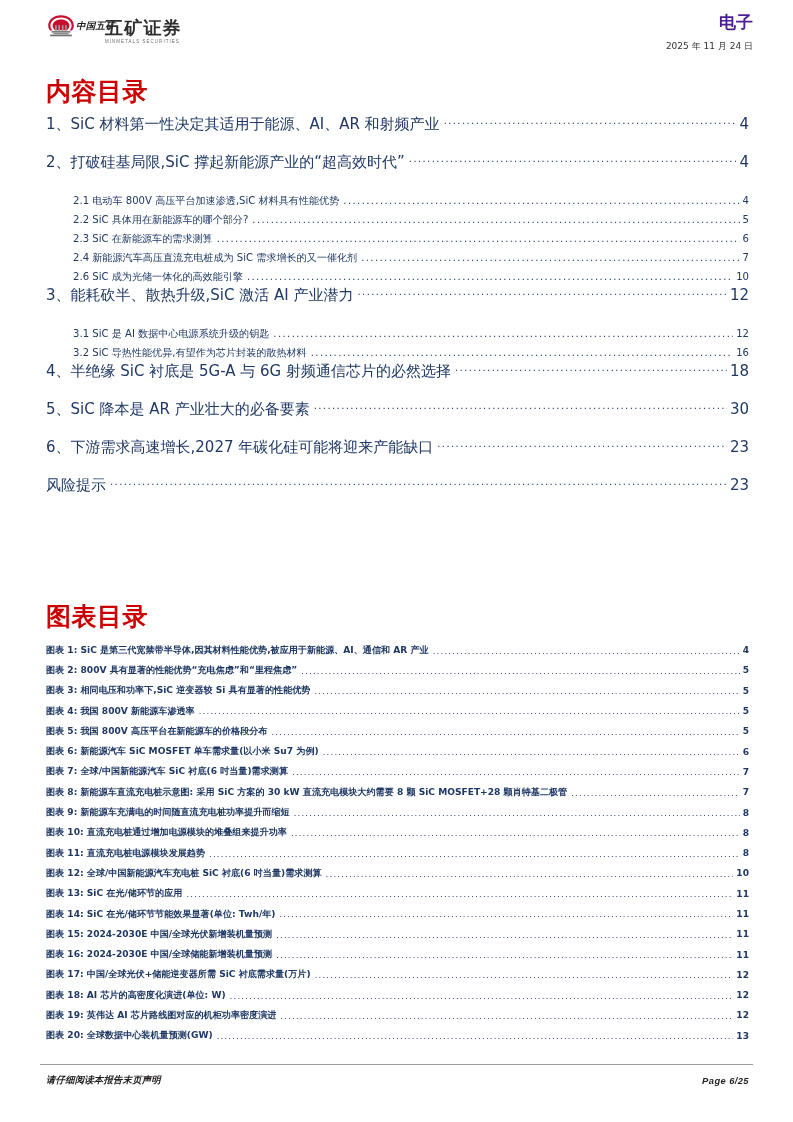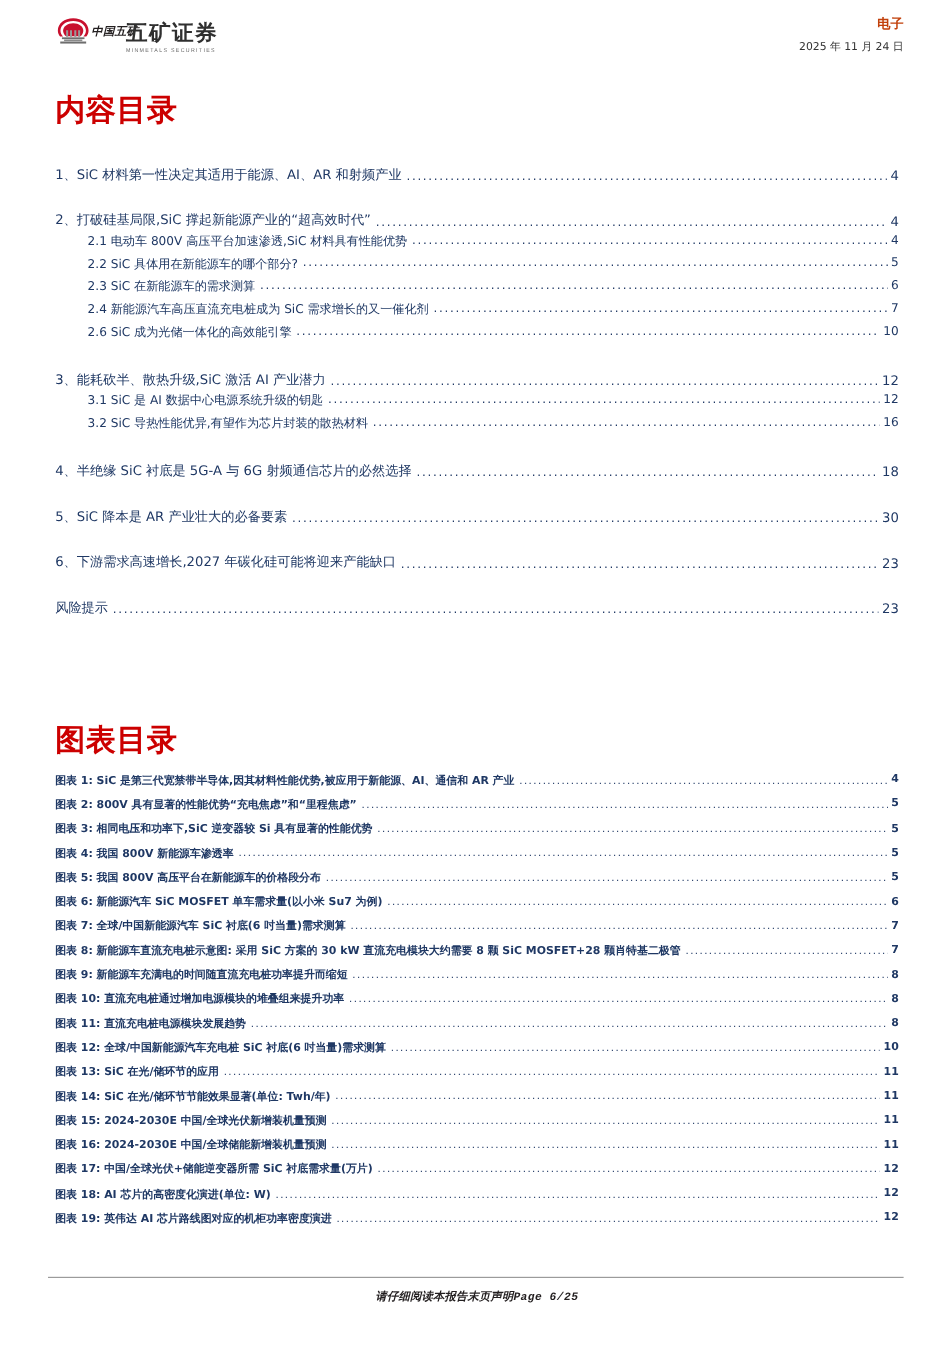--- a/index.html
+++ b/index.html
@@ -76,23 +76,23 @@
     transform: scaleY(1.05);
     transform-origin: left top;
   }
 
   .header-right {
     position: absolute;
     right: 0; top: 0;
     text-align: right;
   }
   .sector {
-    font-size: 11px;
-    font-weight: bold;
-    color: #c2410c;
+    font-size: 17px;
+    font-weight: bold;
+    color: #4c1d95;
     font-family: Liberation Sans, sans-serif;
     line-height: 1.1;
   }
   .report-date {
     font-size: 9px;
     color: #333333;
     margin-top: 7px;
     font-family: "DejaVu Sans", sans-serif;
   }
 
@@ -117,24 +117,24 @@
     width: 703px;
   }
   .toc-row {
     display: flex;
     align-items: baseline;
     width: 100%;
     color: #1f3864;
     white-space: nowrap;
   }
   .toc-lvl1 {
-    font-size: 11px;
+    font-size: 15px;
     margin-bottom: 0px;
     height: 38px;
-    align-items: flex-end;
+    align-items: flex-start;
     font-family: "DejaVu Sans", sans-serif;
   }
   .toc-lvl2 {
     font-size: 10.1px;
     height: 19px;
     padding-left: 27px;
     align-items: center;
     font-family: "DejaVu Sans", sans-serif;
   }
   .toc-label { flex: 0 0 auto; padding-right: 4px; }
@@ -188,25 +188,25 @@
     left: 40px; right: 40px;
     top: 1064px;
     height: 1px;
     background: #9b9b9b;
   }
   .footer {
     position: absolute;
     left: 46px; right: 44px;
     top: 1074px;
     display: flex;
-    justify-content: center;
+    justify-content: space-between;
     align-items: center;
     font-size: 9.4px;
     color: #231f20;
-    font-family: Liberation Mono, monospace;
+    font-family: Liberation Sans, sans-serif;
   }
   .footer-note {
     font-style: italic;
     font-weight: bold;
     letter-spacing: 0.2px;
   }
   .footer-page {
     font-style: italic;
     font-weight: bold;
     letter-spacing: 0.4px;
@@ -412,20 +412,25 @@
       <div class="fig-row">
         <span class="toc-label">图表 18: AI 芯片的高密度化演进(单位: W)</span>
         <span class="dots"></span>
         <span class="toc-page">12</span>
       </div>
       <div class="fig-row">
         <span class="toc-label">图表 19: 英伟达 AI 芯片路线图对应的机柜功率密度演进</span>
         <span class="dots"></span>
         <span class="toc-page">12</span>
       </div>
+      <div class="fig-row">
+        <span class="toc-label">图表 20: 全球数据中心装机量预测(GW)</span>
+        <span class="dots"></span>
+        <span class="toc-page">13</span>
+      </div>
     </div>
 
   <div class="footer-rule"></div>
   <div class="footer">
     <span class="footer-note">请仔细阅读本报告末页声明</span>
     <span class="footer-page">
       <span>Page</span>
       <span>6/25</span>
     </span>
   </div>

